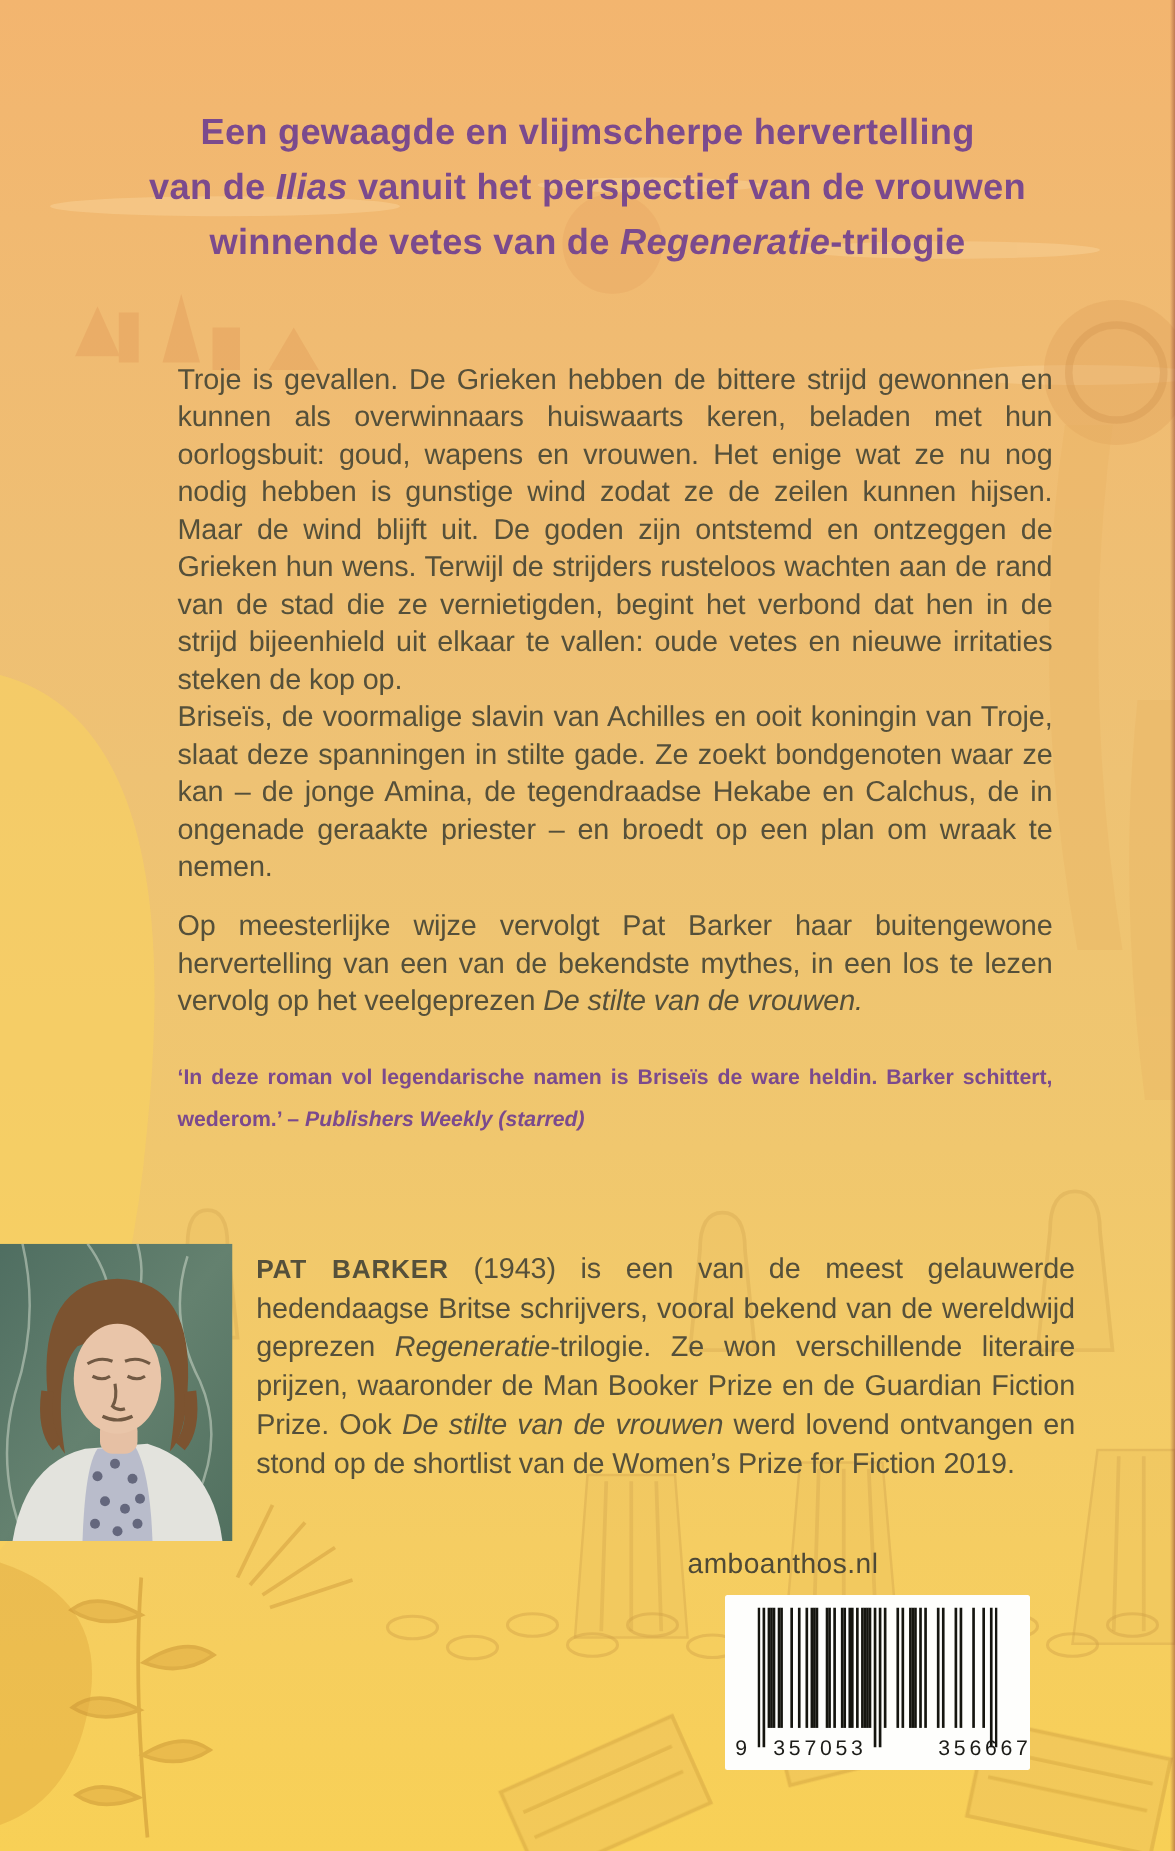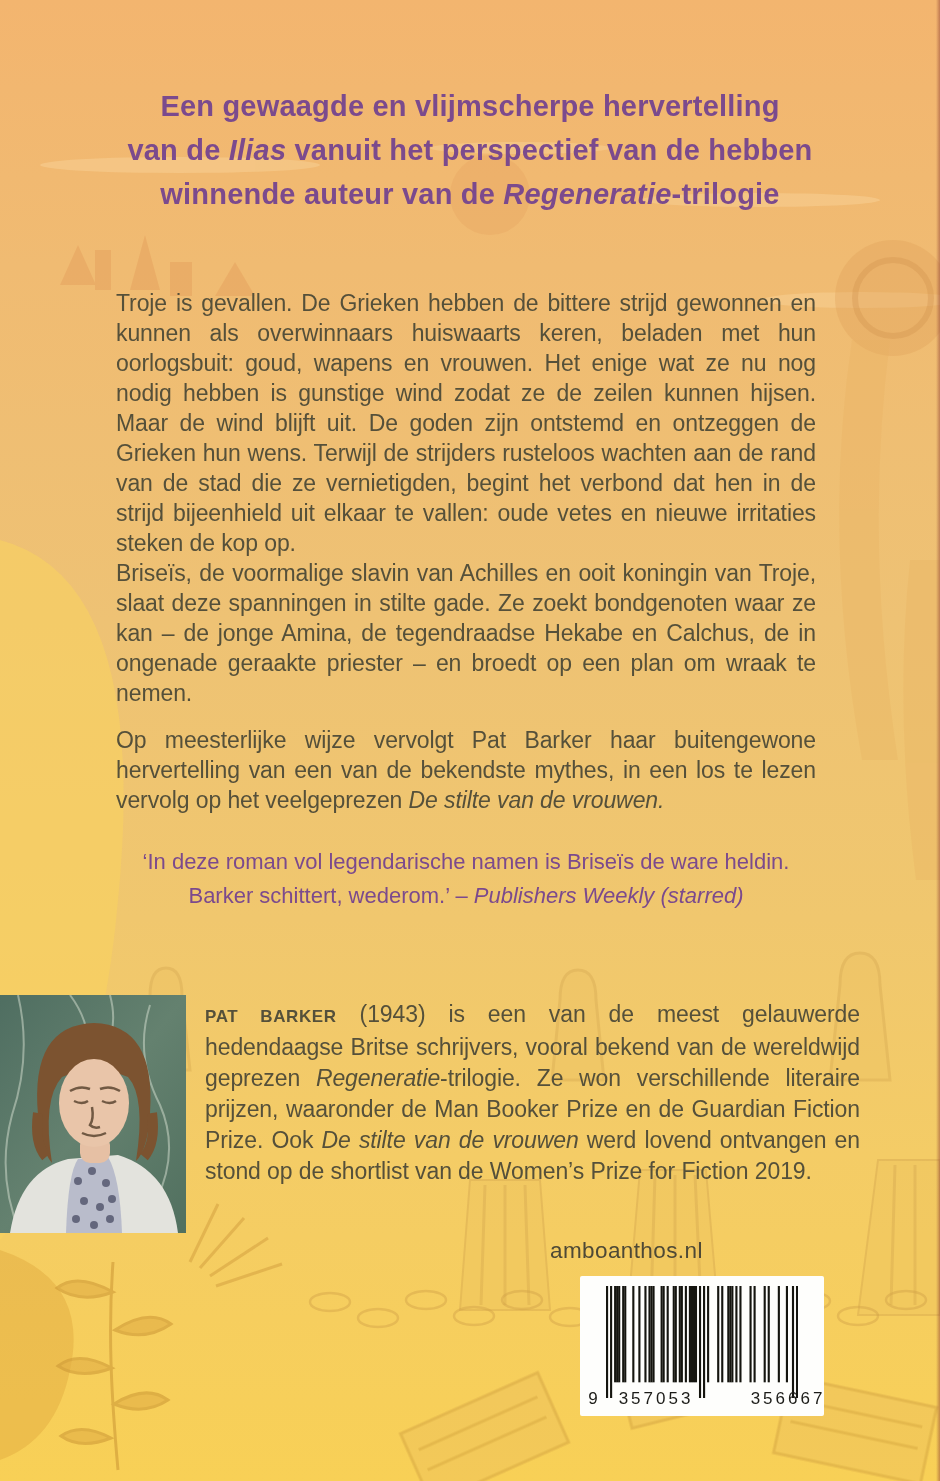--- a/index.html
+++ b/index.html
@@ -9,33 +9,33 @@
     background:linear-gradient(180deg,#f3b56f 0%,#f0bb72 18%,#eec274 42%,#f0c76e 62%,#f4cc66 78%,#f8d056 100%);}
   svg.bg-art{position:absolute;left:0;top:0;pointer-events:none;}
   .edge-line{position:absolute;right:0;top:0;width:4px;height:100%;
     background:linear-gradient(to left,rgba(141,62,52,.5),rgba(141,62,52,0));}
 
   .headline{position:absolute;left:0;top:84px;width:940px;text-align:center;
     color:#7b4a8d;font-weight:700;font-size:29px;line-height:44px;letter-spacing:.2px;}
   .hl-line{white-space:nowrap;}
   .headline em{font-style:italic;}
 
-  .synopsis{position:absolute;left:116px;top:288px;width:700px;
+  .synopsis{position:absolute;left:142px;top:288px;width:700px;
     color:#55503a;font-size:23px;line-height:30px;text-align:justify;letter-spacing:-.1px;}
   .synopsis p{margin:0;}
   .synopsis p.gap{margin-top:17px;}
-  .quote{margin-top:30px !important;color:#7b4a8d;font-weight:400;text-align:center;
-    font-size:22px;line-height:34px;letter-spacing:0;}
+  .quote{margin-top:30px !important;color:#7b4a8d;font-weight:700;
+    font-size:17px;line-height:34px;letter-spacing:0;}
   .quote em{font-style:italic;}
 
   .author{position:absolute;left:0;top:993px;width:940px;}
   svg.photo{position:absolute;left:0;top:2px;display:block;}
   .bio{margin:6px 80px 0 205px;width:655px;color:#55503a;
     font-size:23px;line-height:31px;text-align:justify;letter-spacing:-.1px;}
-  .bio .name{font-weight:700;letter-spacing:.6px;font-size:17px;}
+  .bio .name{font-weight:700;letter-spacing:.6px;font-size:21px;}
   .bio em{font-style:italic;}
 
   .website{position:absolute;left:550px;top:1238px;width:294px;
     color:#4e4936;font-size:22.5px;letter-spacing:.4px;}
 
   .barcode-box{position:absolute;left:580px;top:1276px;width:244px;height:140px;
     background:#fefefc;border-radius:2px;}
   #bars{position:absolute;left:26px;top:10px;width:192px;height:112px;fill:#15150f;}
   .bc-digits{position:absolute;left:0;top:0;width:100%;height:100%;
     font-size:17px;color:#1c1c18;}
@@ -139,22 +139,22 @@
 
     <g stroke="#d3a040" stroke-width="3" fill="none" opacity=".55">
       <path d="M190 1262 l28 -58 M200 1268 l44 -50 M210 1276 l58 -38 M216 1286 l66 -22"></path>
     </g>
   </svg>
 
   <div class="edge-line"></div>
 
   <header class="headline">
     <div class="hl-line"><span>Een gewaagde en vlijmscherpe hervertelling</span></div>
-    <div class="hl-line"><span>van de </span><em>Ilias</em><span> vanuit het perspectief van de hebben</span></div>
-    <div class="hl-line"><span>winnende auteur van de </span><em>Regeneratie</em><span>-trilogie</span></div>
+    <div class="hl-line"><span>van de </span><em>Ilias</em><span> vanuit het perspectief van de vrouwen</span></div>
+    <div class="hl-line"><span>winnende vetes van de </span><em>Regeneratie</em><span>-trilogie</span></div>
   </header>
 
   <section class="synopsis">
     <p>Troje is gevallen. De Grieken hebben de bittere strijd gewonnen en kunnen als overwinnaars huiswaarts keren, beladen met hun oorlogsbuit: goud, wapens en vrouwen. Het enige wat ze nu nog nodig hebben is gunstige wind zodat ze de zeilen kunnen hijsen. Maar de wind blijft uit. De goden zijn ontstemd en ontzeggen de Grieken hun wens. Terwijl de strijders rusteloos wachten aan de rand van de stad die ze vernietigden, begint het verbond dat hen in de strijd bijeenhield uit elkaar te vallen: oude vetes en nieuwe irritaties steken de kop op.</p>
     <p>Briseïs, de voormalige slavin van Achilles en ooit koningin van Troje, slaat deze spanningen in stilte gade. Ze zoekt bondgenoten waar ze kan – de jonge Amina, de tegendraadse Hekabe en Calchus, de in ongenade geraakte priester – en broedt op een plan om wraak te nemen.</p>
     <p class="gap"><span>Op meesterlijke wijze vervolgt Pat Barker haar buitengewone hervertelling van een van de bekendste mythes, in een los te lezen vervolg op het veelgeprezen </span><em>De stilte van de vrouwen.</em></p>
     <p class="quote"><span>‘In deze roman vol legendarische namen is Briseïs de ware heldin. Barker schittert, wederom.’ – </span><em>Publishers Weekly (starred)</em></p>
   </section>
 
   <section class="author">

